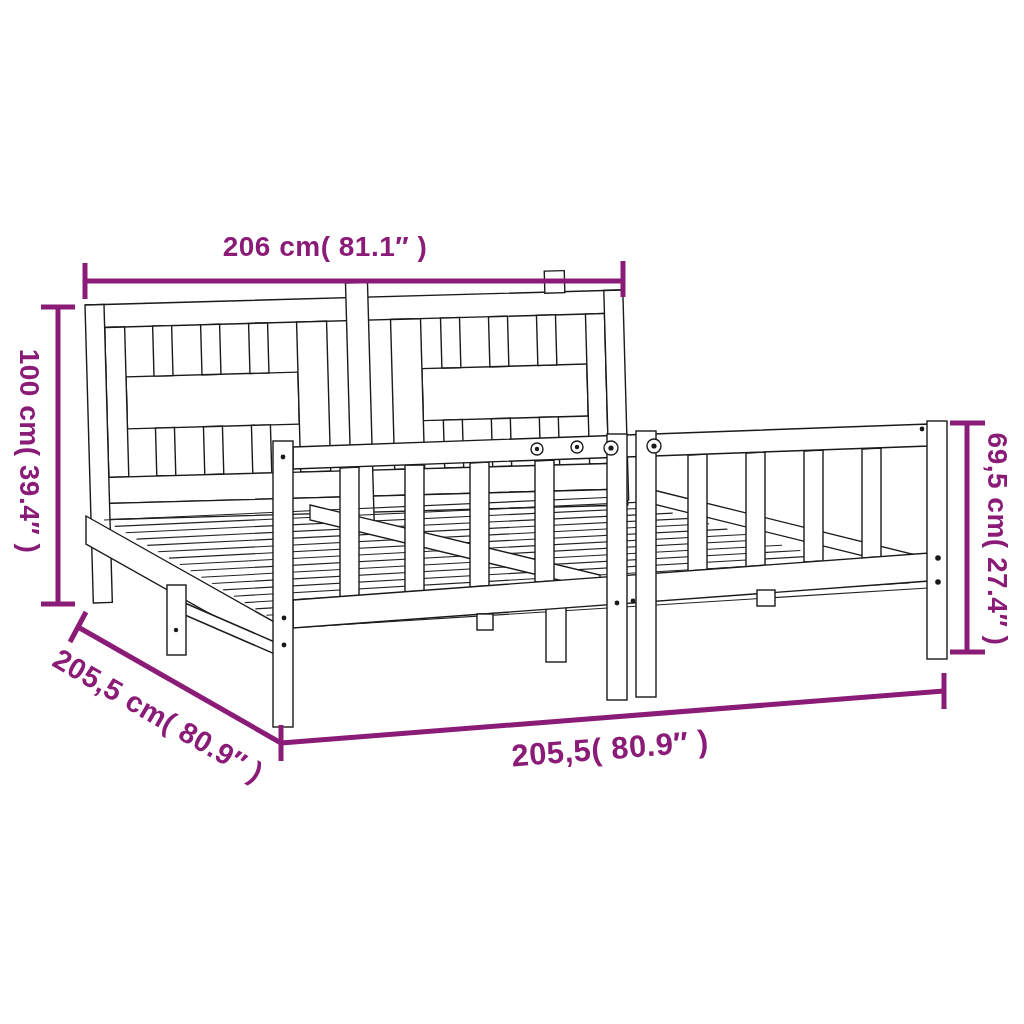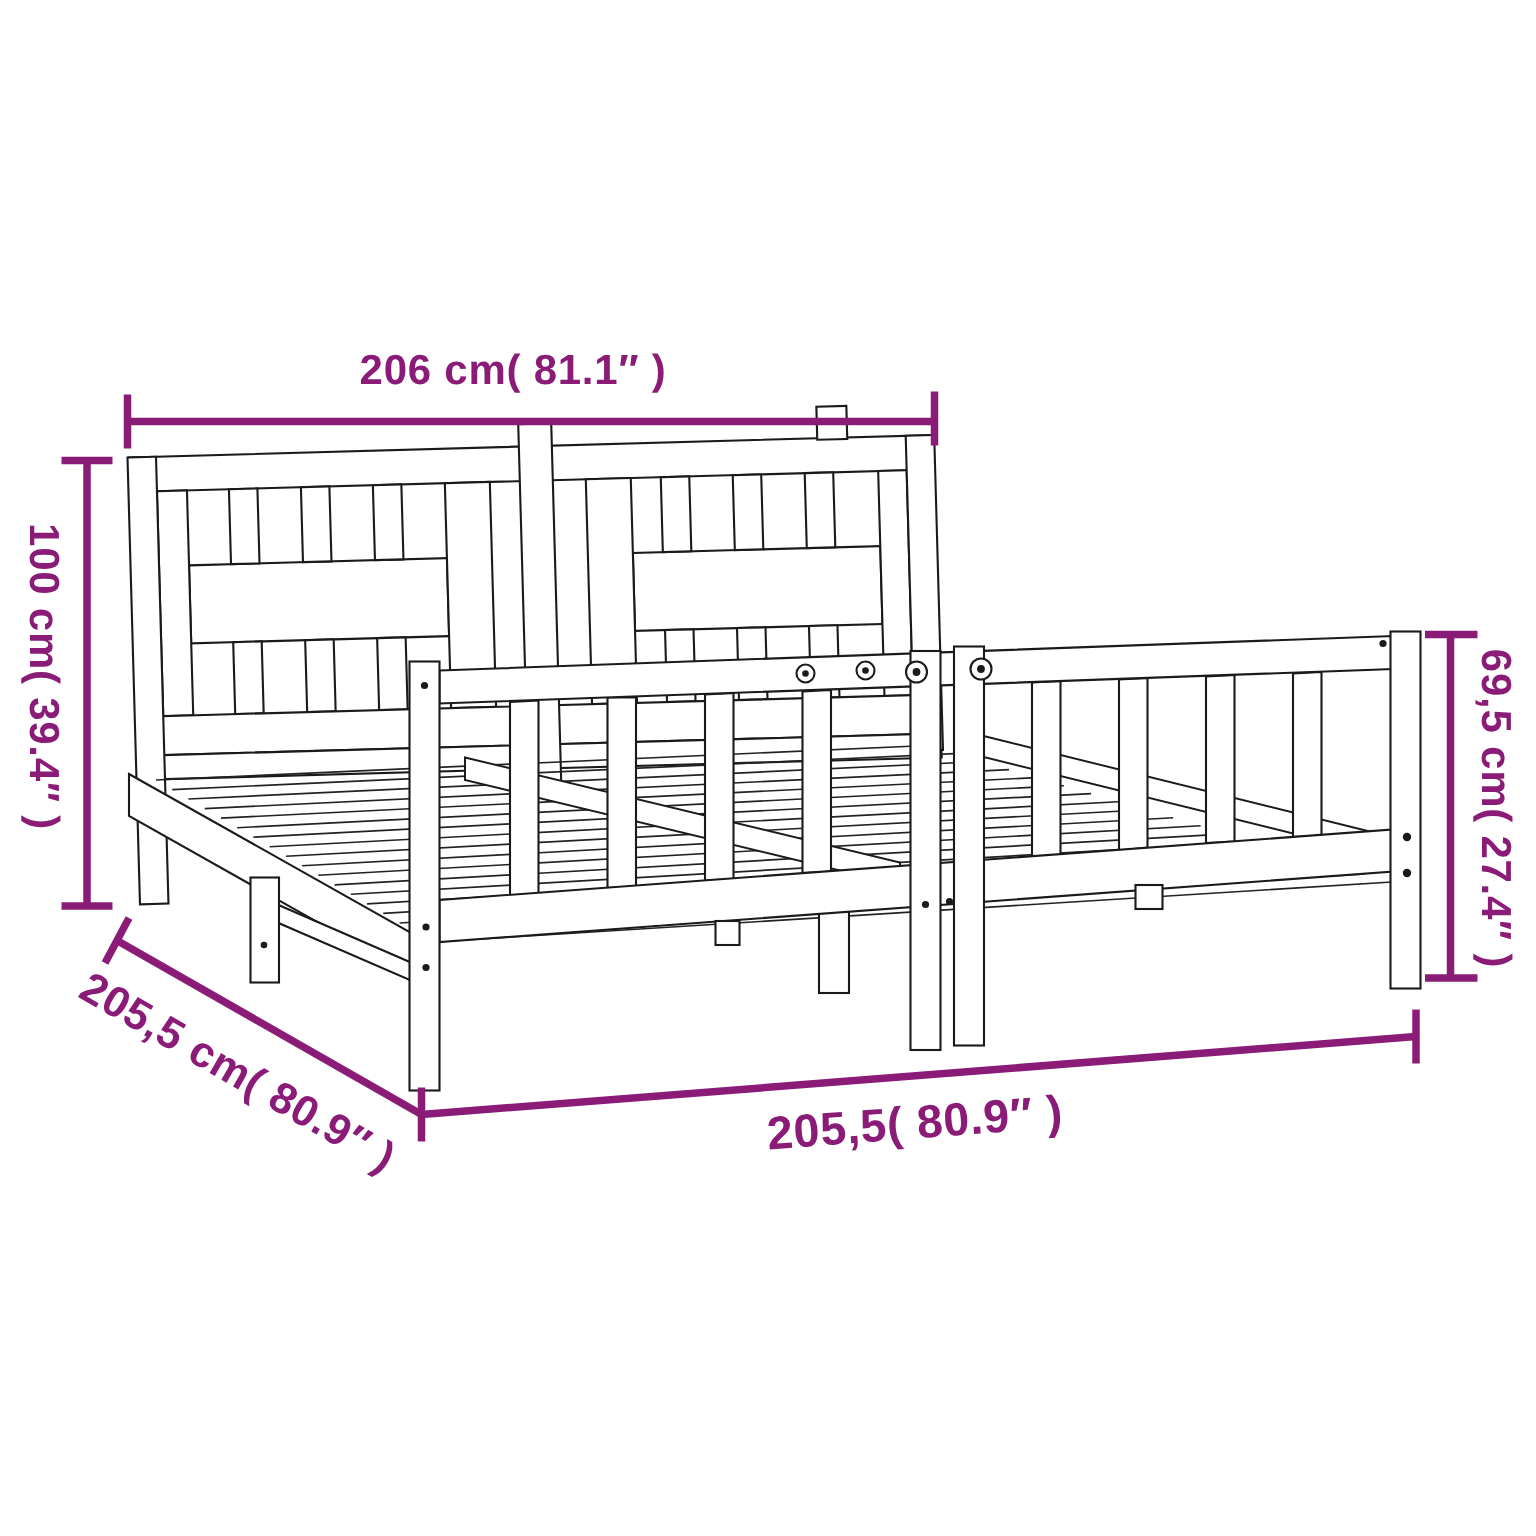--- a/index.html
+++ b/index.html
@@ -1,21 +1,21 @@
 <!DOCTYPE html>
 <html><head>
 <meta charset="utf-8">
 <style>
   html,body{margin:0;padding:0;background:#ffffff;}
   #canvas{position:relative;width:1024px;height:1024px;background:#ffffff;overflow:hidden;
           font-family:"Liberation Sans",sans-serif;}
   #drawing{position:absolute;left:0;top:0;}
   .dim-label{position:absolute;color:#8A1C78;font-weight:bold;white-space:nowrap;
              transform-origin:center center;letter-spacing:.5px;}
-  .lbl-top    {left:342px;top:247px;font-size:28px;transform:translate(-50%,-50%);}
+  .lbl-top    {left:325px;top:247px;font-size:28px;transform:translate(-50%,-50%);}
   .lbl-left   {left:29px; top:451px;font-size:28px;transform:translate(-50%,-50%) rotate(90deg);}
   .lbl-right  {left:997px;top:539px;font-size:28px;transform:translate(-50%,-50%) rotate(90deg);}
   .lbl-diag   {left:158px;top:716px;font-size:29px;transform:translate(-50%,-50%) rotate(30deg);}
   .lbl-bottom {left:610px;top:749px;font-size:31px;transform:translate(-50%,-50%) rotate(-4.3deg);}
 </style>
 </head>
 <body>
 
 <div id="canvas">
 

